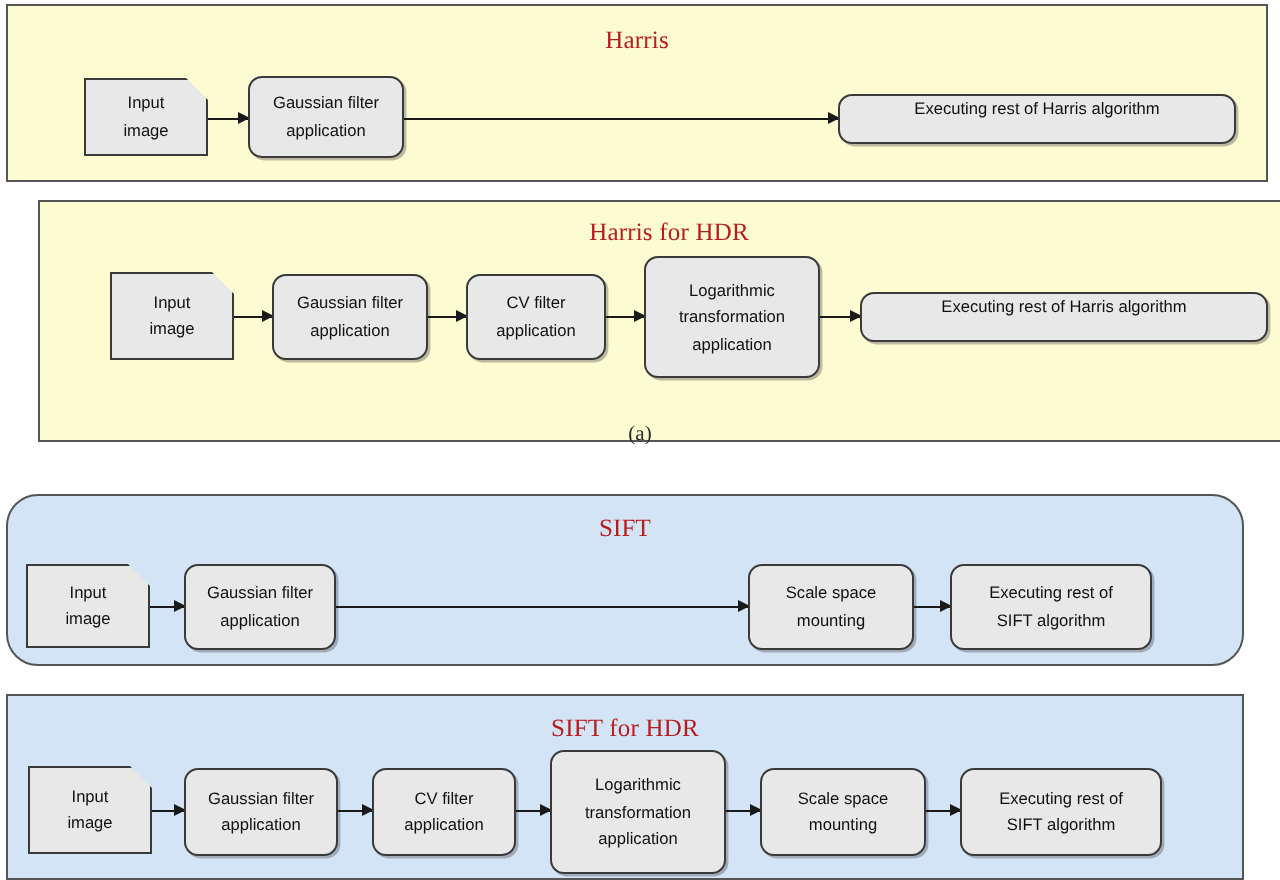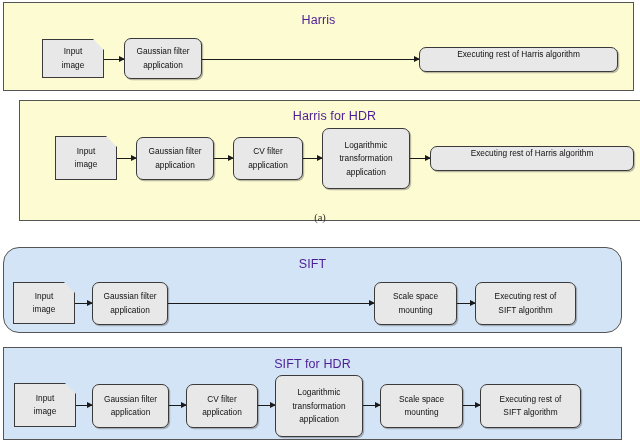--- a/index.html
+++ b/index.html
@@ -23,23 +23,24 @@
   }
   .panel.yellow { background: #fdfbd2; }
   .panel.blue   { background: #d3e4f7; }
 
   .panel-title {
     position: absolute;
     left: 0;
     right: 0;
     text-align: center;
     font-size: 12.5px;
-    color: #4c1d95;
+    color: #b91c1c;
     letter-spacing: 0.1px;
     white-space: nowrap;
+    font-family: Liberation Serif, serif;
   }
 
   
   .node {
     position: absolute;
     box-sizing: border-box;
     background: #e8e8e8;
     border: 1px solid #3a3a3a;
     border-radius: 7px;
     display: flex;

